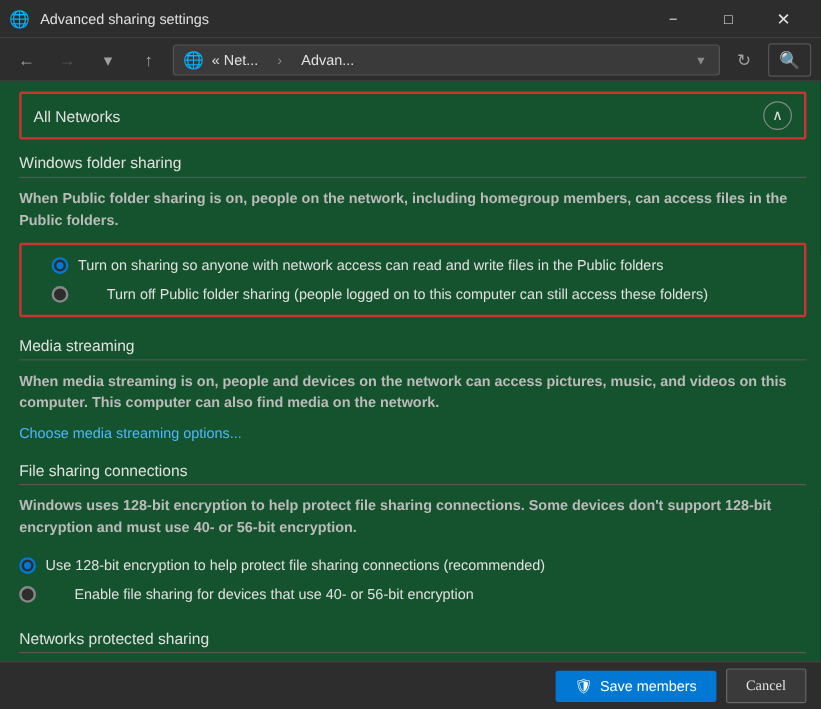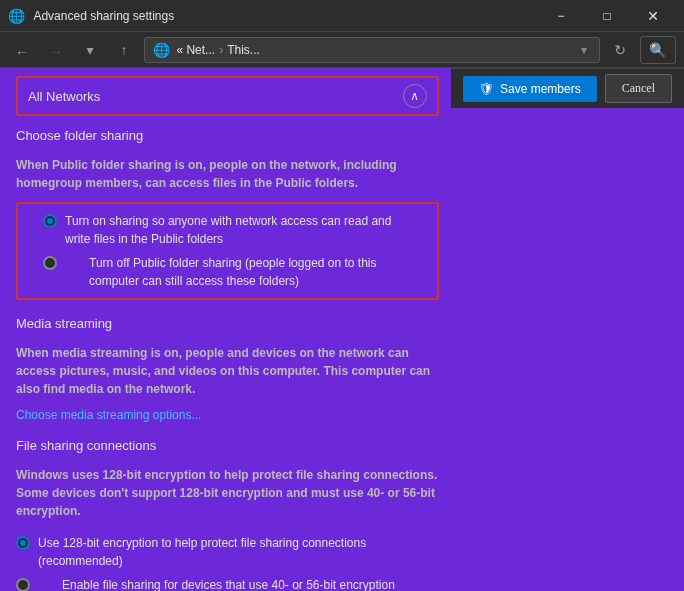--- a/index.html
+++ b/index.html
@@ -79,21 +79,21 @@
       display: flex;
       align-items: center;
       padding: 0 8px;
       gap: 6px;
       color: #e0e0e0;
       font-size: 12px;
     }
     .address-path {
       display: flex;
       align-items: center;
-      gap: 4px;
+      gap: 16px;
       font-size: 12px;
     }
     .address-sep {
       color: #888;
     }
     .address-dropdown {
       margin-left: auto;
       color: #888;
       cursor: pointer;
       padding: 0 4px;
@@ -119,24 +119,24 @@
       background: transparent;
       border: 1px solid #555;
       color: #a0a0a0;
       cursor: pointer;
       border-radius: 3px;
       font-size: 14px;
     }
 
     
     .main-content {
-      background: #6d28d9;
+      background: #14532d;
       height: calc(591px - 32px - 36px);
       display: flex;
-      flex-direction: row;
+      flex-direction: column;
       position: relative;
     }
 
     
     .scroll-area {
       flex: 1;
       overflow-y: auto;
       padding: 8px 0 8px 16px;
       scrollbar-width: thin;
       scrollbar-color: #555 #333;
@@ -303,38 +303,38 @@
 <div class="address-bar">
   <button class="nav-btn">←</button>
   <button class="nav-btn disabled">→</button>
   <button class="nav-btn">▾</button>
   <button class="nav-btn">↑</button>
   <div class="address-box">
     <span style="font-size:14px;">🌐</span>
     <div class="address-path">
       <span>« Net...</span>
       <span class="address-sep">›</span>
-      <span>This...</span>
+      <span>Advan...</span>
     </div>
     <span class="address-dropdown">▾</span>
   </div>
   <button class="refresh-btn">↻</button>
   <button class="search-btn">🔍</button>
 </div>
 
 <div class="main-content">
   <div class="scroll-area">
 
     <div class="section-header">
       <span class="section-header-text">All Networks</span>
       <button class="collapse-btn">∧</button>
     </div>
 
     <div class="content-section">
-      <div class="section-title">Choose folder sharing</div>
+      <div class="section-title">Windows folder sharing</div>
       <div class="section-desc">When Public folder sharing is on, people on the network, including homegroup members, can access files in the Public folders.</div>
       <div class="radio-group-bordered">
         <div class="radio-item">
           <div class="radio-input checked"></div>
           <span class="radio-label">Turn on sharing so anyone with network access can read and write files in the Public folders</span>
         </div>
         <div class="radio-item">
           <div class="radio-input"></div>
           <span class="radio-label">Turn off Public folder sharing (people logged on to this computer can still access these folders)</span>
         </div>

